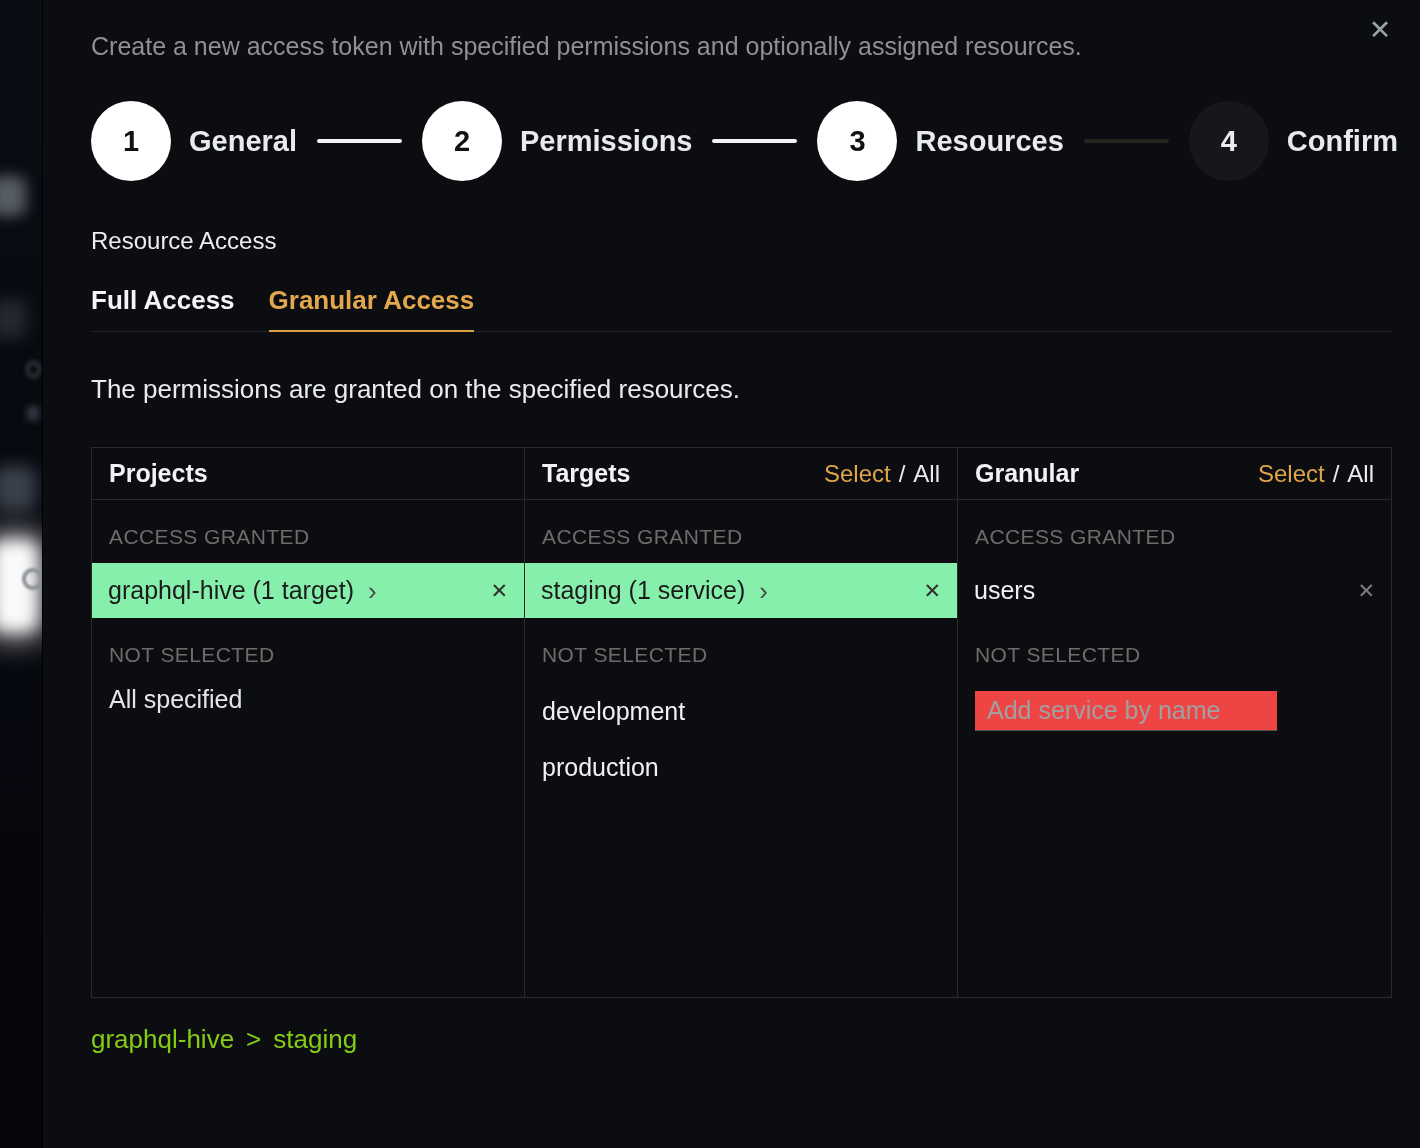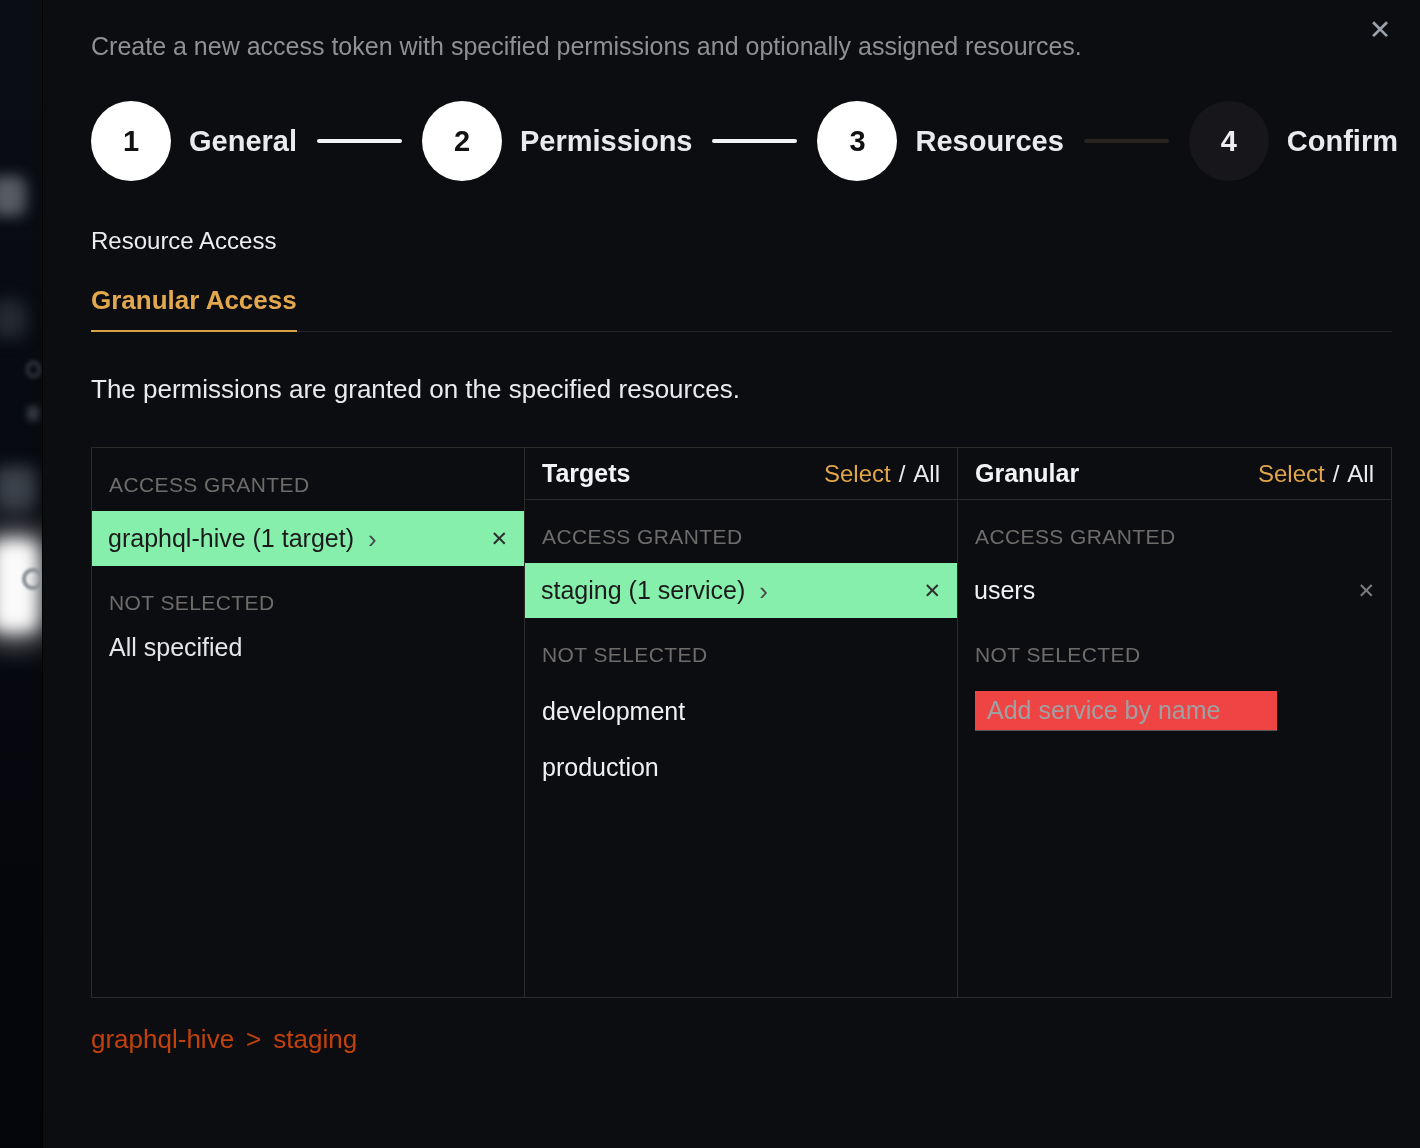--- a/index.html
+++ b/index.html
@@ -106,21 +106,21 @@
           font-size:25px; color:#f0f1f3; cursor:pointer; }
 
   .service-input {
     margin:24px 17px 0; width:302px; height:40px; flex:none;
     background:#ef4444; border:none; border-bottom:1px solid #56565a;
     padding:0 12px; font-size:25px; color:#e9ebed; font-family:inherit; outline:none;
   }
   .service-input::placeholder { color:#a0a0a2; }
 
   
-  .breadcrumb { margin-top:26px; display:flex; gap:12px; font-size:26px; color:#c2410c; }
+  .breadcrumb { margin-top:26px; display:flex; gap:12px; font-size:26px; color:#84cc16; }
 </style>
 </head>
 <body>
 
 <div class="backdrop">
   <div class="blob blob-avatar"></div>
   <div class="blob blob-text"></div>
   <div class="blob blob-mark-a"></div>
   <div class="blob blob-mark-b"></div>
   <div class="blob blob-folder"></div>
@@ -152,28 +152,32 @@
     <div class="connector dim"></div>
     <div class="step upcoming">
       <div class="step-circle">4</div>
       <div class="step-label">Confirm</div>
     </div>
   </div>
 
   <h2 class="section-heading">Resource Access</h2>
 
   <div class="tabs">
+    <div class="tab">Full Access</div>
     <div class="tab active">Granular Access</div>
   </div>
 
   <p class="section-desc">The permissions are granted on the specified resources.</p>
 
   <div class="picker">
 
     <div class="picker-col">
+      <div class="col-header">
+        <span class="col-title">Projects</span>
+      </div>
       <div class="group-label">ACCESS GRANTED</div>
       <div class="row highlight">
         <span>graphql-hive (1 target)</span>
         <span class="row-chevron">›</span>
         <span class="row-remove">✕</span>
       </div>
       <div class="group-label">NOT SELECTED</div>
       <div class="note">All specified</div>
     </div>
 

